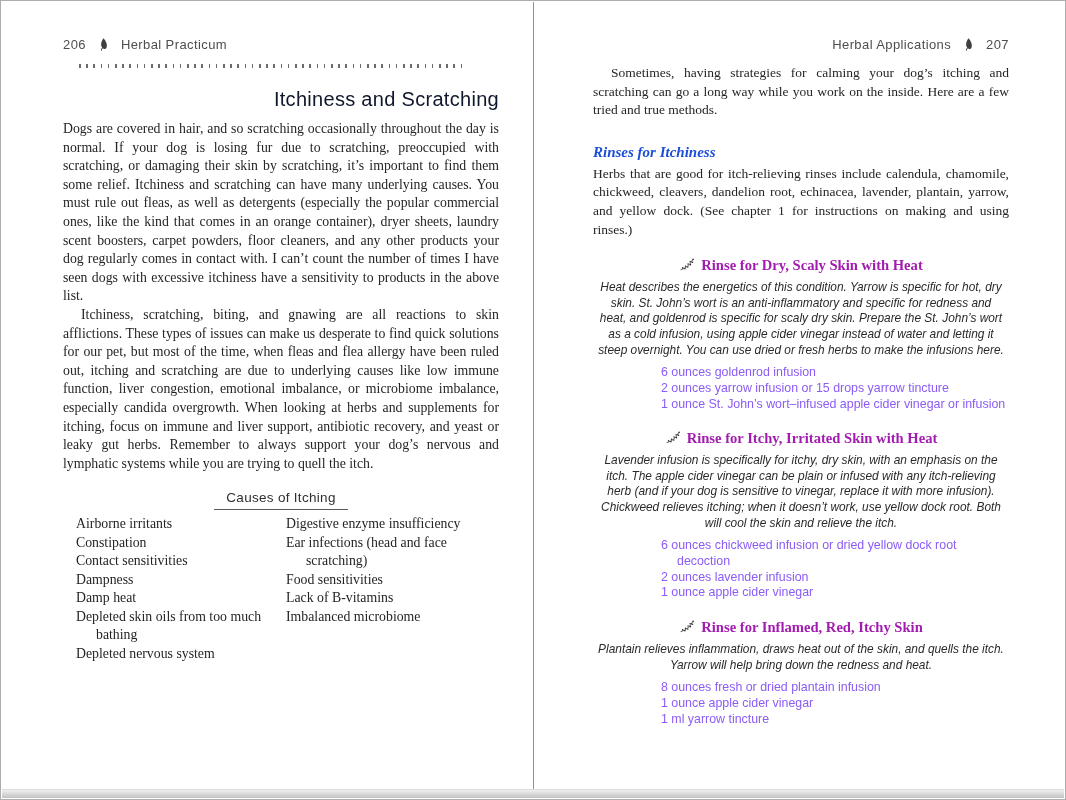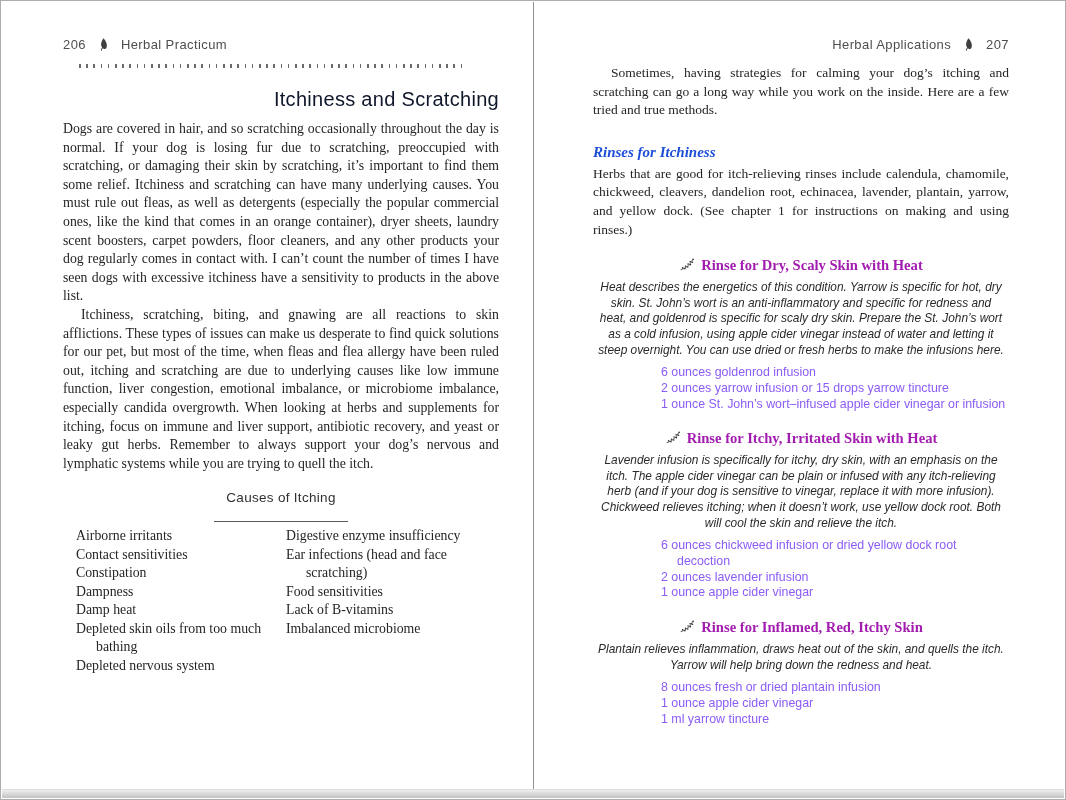--- a/index.html
+++ b/index.html
@@ -36,21 +36,21 @@
   
   .chapter-heading{font-family:"Liberation Sans",sans-serif;font-size:20px;font-weight:500;
     letter-spacing:.3px;color:#0f172a;text-align:right;margin:20px 0 9px;}
   .body{font-size:13.8px;line-height:18.6px;text-align:justify;margin:0;}
   .body.indent{text-indent:18px;}
   .page-right .body{font-size:13.5px;}
 
   
   .causes-title-wrap{text-align:center;margin-top:15px;}
   .causes-title{display:inline-block;font-family:"Liberation Sans",sans-serif;font-size:13.5px;
-    letter-spacing:.3px;color:#2f2f2f;border-bottom:1px solid #5a5a5a;padding:0 12px 16px;}
+    letter-spacing:.3px;color:#2f2f2f;border-bottom:1px solid #5a5a5a;padding:0 12px 4px;}
   .causes-cols{display:flex;margin:5px 0 0 13px;}
   .causes-col{list-style:none;margin:0;padding:0;font-size:13.8px;line-height:18.5px;}
   .causes-col li{padding-left:20px;text-indent:-20px;}
   .col1{width:210px;}
   .col2{flex:1;}
 
   
   .intro{margin-top:12px;}
   .subhead{font-size:15px;font-weight:bold;font-style:italic;color:#1d4ed8;margin:24px 0 4px;}
   .rinse h3{font-size:14.6px;font-weight:bold;color:#a21caf;text-align:center;margin:18px 0 5px;}
@@ -86,22 +86,22 @@
 
     <p class="body">Dogs are covered in hair, and so scratching occasionally throughout the day is normal. If your dog is losing fur due to scratching, preoccupied with scratching, or damaging their skin by scratching, it’s important to find them some relief. Itchiness and scratching can have many underlying causes. You must rule out fleas, as well as detergents (especially the popular commercial ones, like the kind that comes in an orange container), dryer sheets, laundry scent boosters, carpet powders, floor cleaners, and any other products your dog regularly comes in contact with. I can’t count the number of times I have seen dogs with excessive itchiness have a sensitivity to products in the above list.</p>
     <p class="body indent">Itchiness, scratching, biting, and gnawing are all reactions to skin afflictions. These types of issues can make us desperate to find quick solutions for our pet, but most of the time, when fleas and flea allergy have been ruled out, itching and scratching are due to underlying causes like low immune function, liver congestion, emotional imbalance, or microbiome imbalance, especially candida overgrowth. When looking at herbs and supplements for itching, focus on immune and liver support, antibiotic recovery, and yeast or leaky gut herbs. Remember to always support your dog’s nervous and lymphatic systems while you are trying to quell the itch.</p>
 
     <div class="causes-title-wrap">
       <span class="causes-title">Causes of Itching</span>
     </div>
     <div class="causes-cols">
       <ul class="causes-col col1">
         <li>Airborne irritants</li>
+        <li>Constipation</li>
         <li>Contact sensitivities</li>
-        <li>Constipation</li>
         <li>Dampness</li>
         <li>Damp heat</li>
         <li>Depleted skin oils from too much bathing</li>
         <li>Depleted nervous system</li>
       </ul>
       <ul class="causes-col col2">
         <li>Digestive enzyme insufficiency</li>
         <li>Ear infections (head and face scratching)</li>
         <li>Food sensitivities</li>
         <li>Lack of B-vitamins</li>

